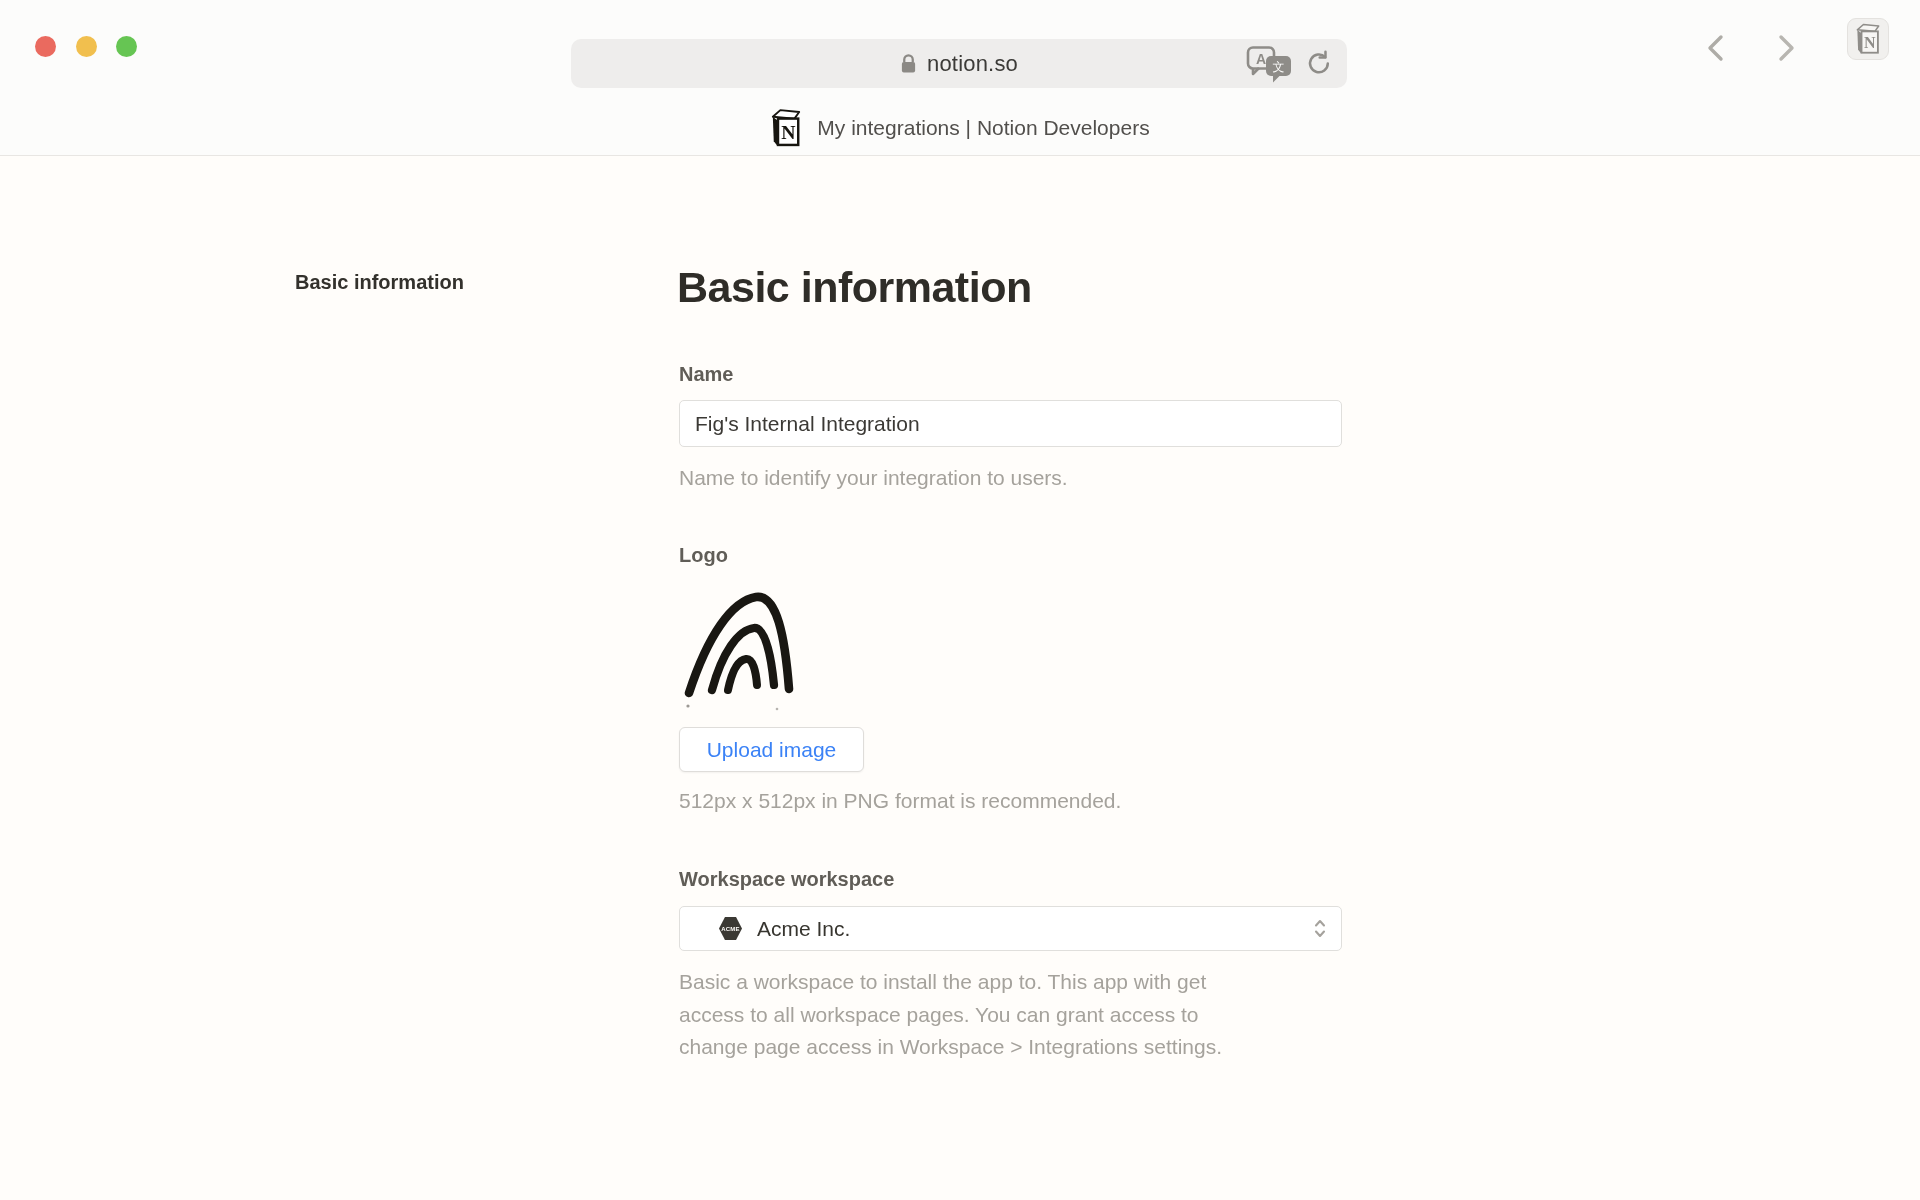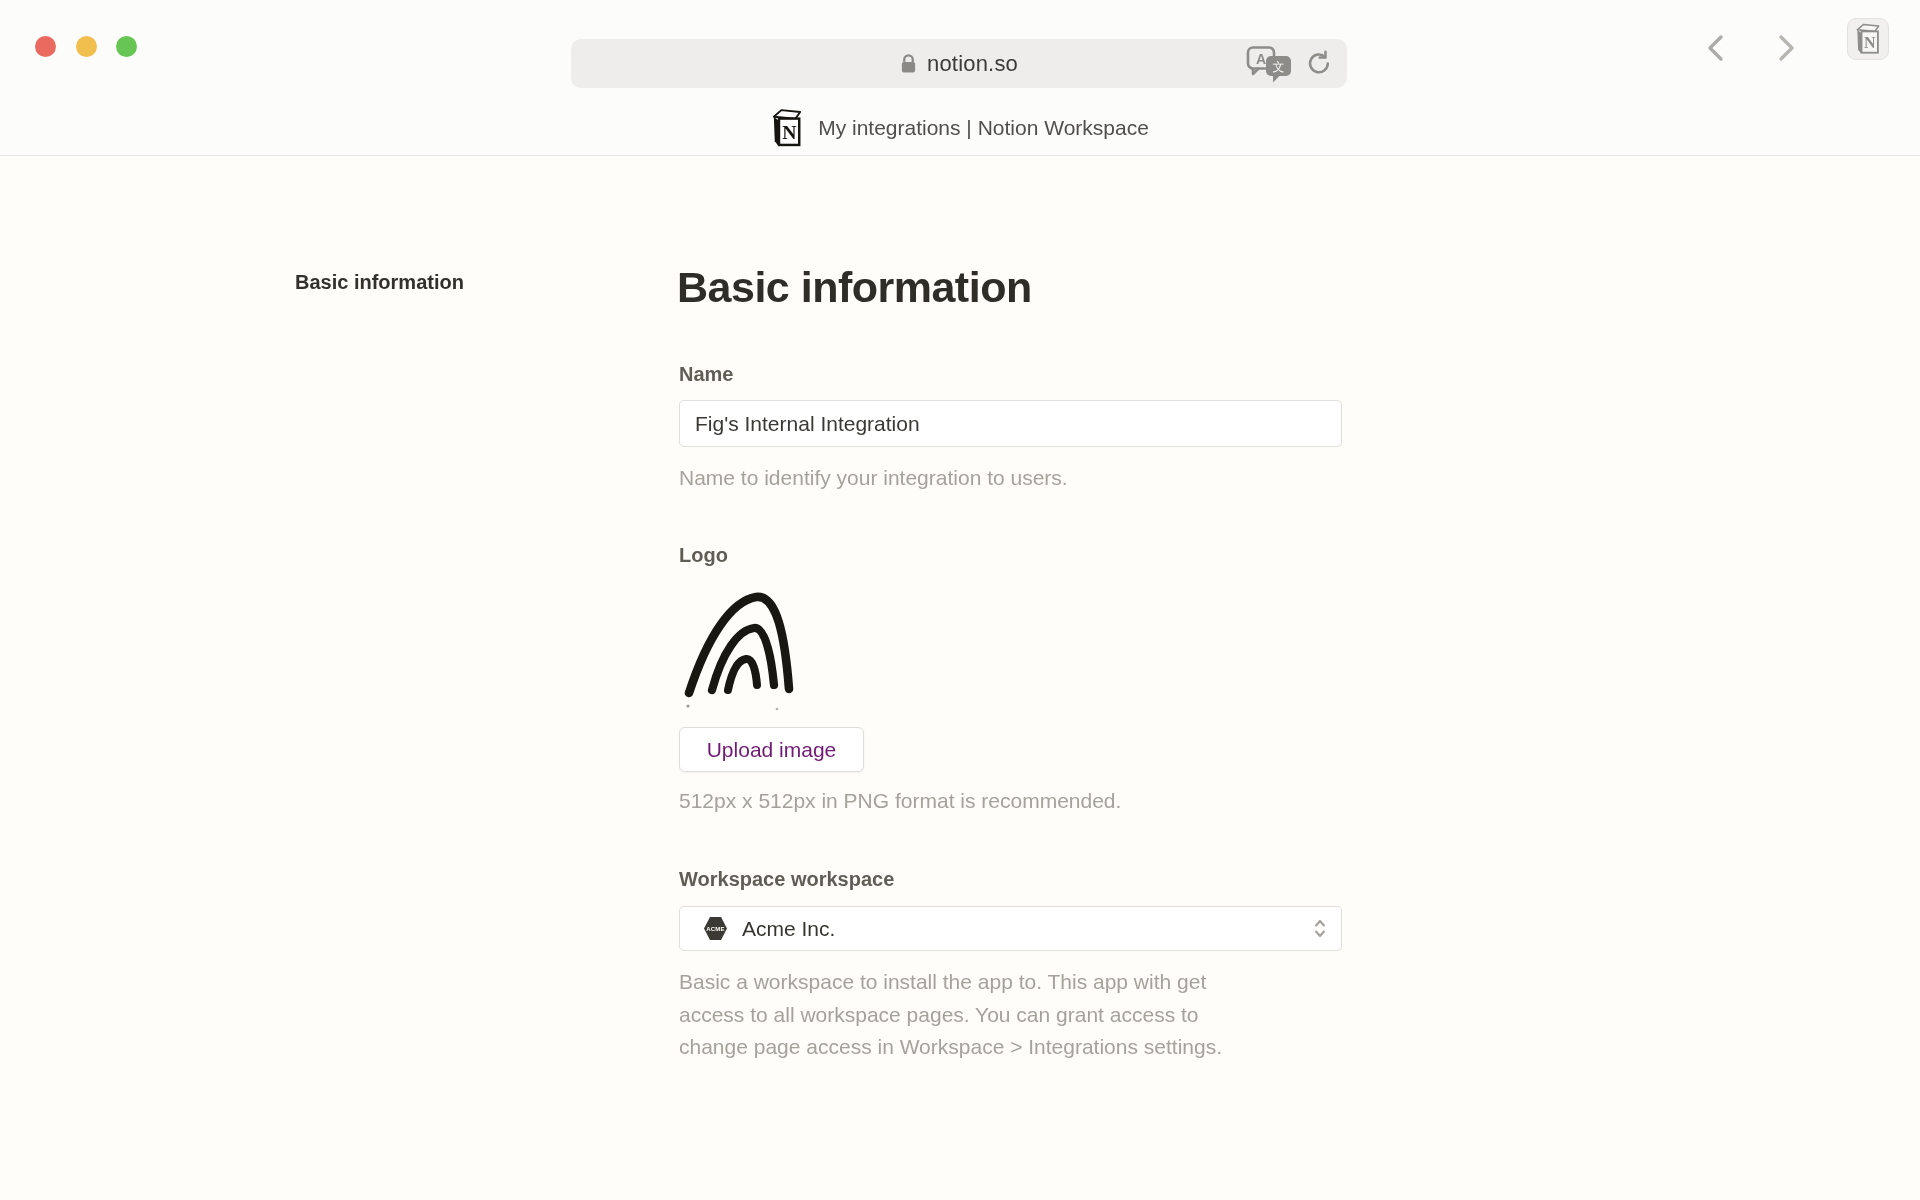--- a/index.html
+++ b/index.html
@@ -35,23 +35,23 @@
 
   .h1 { position:absolute; left:665px; top:106px; font-size:43px; font-weight:700; color:#2f2d28; letter-spacing:-.5px; }
 
   .field-label { position:absolute; left:667px; font-size:20px; font-weight:700; color:#605d57; }
   .help { position:absolute; left:667px; font-size:21px; color:#a5a29c; }
 
   .name-input { position:absolute; left:667px; top:243px; width:663px; height:47px; border:1px solid #e0dfdc; border-radius:5px; background:#ffffff; padding:12px 15px; font-family:"Liberation Sans",sans-serif; font-size:21px; color:#3b3935; outline:none; }
 
   .doodle { position:absolute; left:670px; top:432px; }
 
-  .upload-btn { position:absolute; left:667px; top:570px; width:185px; height:45px; background:#ffffff; border:1px solid #dfddda; border-radius:6px; font-family:"Liberation Sans",sans-serif; font-size:21px; color:#701a75; box-shadow:0 1px 2px rgba(0,0,0,.05); cursor:pointer; }
+  .upload-btn { position:absolute; left:667px; top:570px; width:185px; height:45px; background:#ffffff; border:1px solid #dfddda; border-radius:6px; font-family:"Liberation Sans",sans-serif; font-size:21px; color:#3b82f6; box-shadow:0 1px 2px rgba(0,0,0,.05); cursor:pointer; }
 
-  .select { position:absolute; left:667px; top:749px; width:663px; height:45px; background:#ffffff; border:1px solid #e0dfdc; border-radius:5px; display:flex; align-items:center; padding:0 14px 0 24px; cursor:pointer; }
+  .select { position:absolute; left:667px; top:749px; width:663px; height:45px; background:#ffffff; border:1px solid #e0dfdc; border-radius:5px; display:flex; align-items:center; padding:0 14px 0 39px; cursor:pointer; }
   .badge { width:23px; height:23px; background:#3b3934; clip-path:polygon(26% 0,74% 0,100% 50%,74% 100%,26% 100%,0 50%); display:flex; align-items:center; justify-content:center; }
   .badge span { color:#fffdfa; font-size:6px; font-weight:700; letter-spacing:.2px; }
   .select .value { margin-left:15px; font-size:21px; color:#37352f; flex:1; }
 
   .para { position:absolute; left:667px; top:809px; width:700px; }
   .para div { font-size:21px; line-height:32.5px; color:#a5a29c; }
 </style>
 </head>
 <body>
 
@@ -113,21 +113,21 @@
       </svg>
     </div>
 
     <div class="tabtitle">
       <svg width="32" height="40" viewBox="0 0 34 42">
         <polygon points="3,9 8,13 8,40 4,35" fill="#17150f"></polygon>
         <polygon points="3,9 11,2 31,4 26,11" fill="#ffffff" stroke="#17150f" stroke-width="2" stroke-linejoin="round"></polygon>
         <rect x="8.5" y="11" width="21.5" height="28" fill="#ffffff" stroke="#17150f" stroke-width="2.6"></rect>
         <text x="19.5" y="33" font-size="21" font-weight="700" fill="#17150f" text-anchor="middle" font-family="Liberation Serif, serif">N</text>
       </svg>
-      <span class="label">My integrations | Notion Workspace</span>
+      <span class="label">My integrations | Notion Developers</span>
     </div>
   </div>
 
   <div class="content">
 
     <div class="side-item">Basic information</div>
 
     <h1 class="h1">Basic information</h1>
 
     <div class="field-label" style="top:206px">Name</div>

